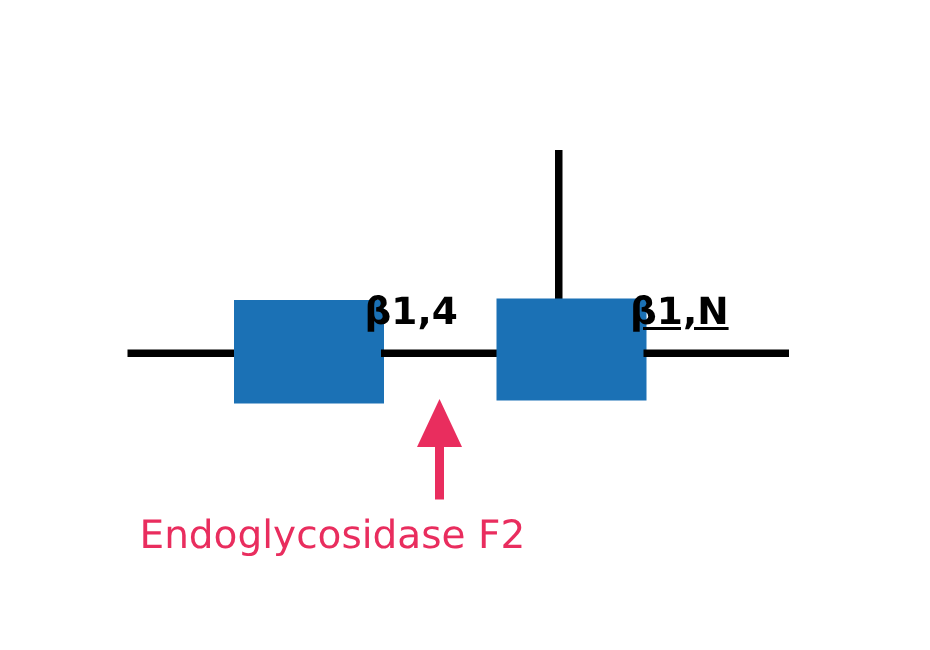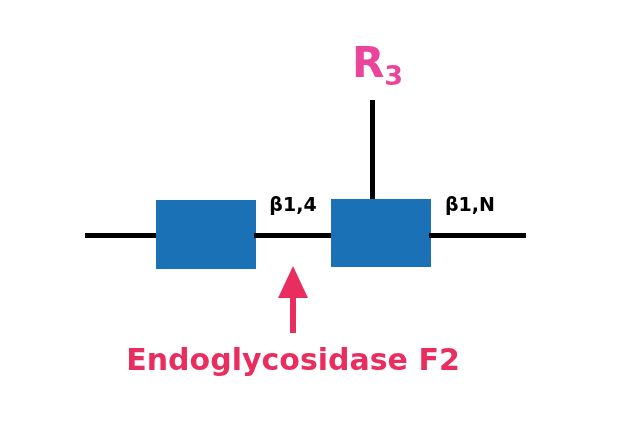--- a/index.html
+++ b/index.html
@@ -54,28 +54,28 @@
     top: 0.30em;
   }
   .r2 { left: 30px;  top: 212px; color: var(--color-r2, #21A05F); }
   .r1 { left: 541px; top: 212px; color: var(--color-r1, #583A93); }
   .r3 { left: 352px; top: 42px;  color: var(--color-r3, #EA449B); }
 
   
   .bond-label {
     position: absolute;
     width: 100px;
-    text-align: center;
+    text-align: left;
     font-weight: bold;
-    font-size: 19px;
+    font-size: 25px;
     line-height: 1;
     color: #000000;
   }
   .beta14 { left: 243px; top: 195px; }
-  .beta1n { left: 420px; top: 195px; }
+  .beta1n { left: 420px; top: 195px; text-decoration: underline; }
 
   
   .arrow-head {
     position: absolute;
     left: 278px; top: 266px;
     width: 0; height: 0;
     border-left: 15px solid transparent;
     border-right: 15px solid transparent;
     border-bottom: 32px solid var(--color-enzyme, #E92D5E);
   }
@@ -84,23 +84,23 @@
     left: 290px; top: 294px;
     width: 6px; height: 39px;
     background: var(--color-enzyme, #E92D5E);
   }
 
   
   .enzyme-label {
     position: absolute;
     left: 93px; top: 343px;
     width: 400px;
-    text-align: center;
-    font-weight: bold;
-    font-size: 30px;
+    text-align: left;
+    font-weight: normal;
+    font-size: 26px;
     line-height: 1.1;
     color: var(--color-enzyme, #E92D5E);
     white-space: nowrap;
   }
 </style>
 </head>
 <body>
 
 <div class="canvas">
 
@@ -108,21 +108,20 @@
   <div class="hline line-left"></div>
 
   <div class="square square-left"></div>
 
   <div class="bond-label beta14">β1,4</div>
 
   <div class="hline line-middle"></div>
 
   <div class="vline"></div>
 
-  <div class="rlabel r3"><span class="rbase">R</span><span class="rsub">3</span></div>
 
   <div class="square square-right"></div>
 
   <div class="bond-label beta1n">β1,N</div>
 
   <div class="hline line-right"></div>
 
 
   <div>
     <div class="arrow-head"></div>

